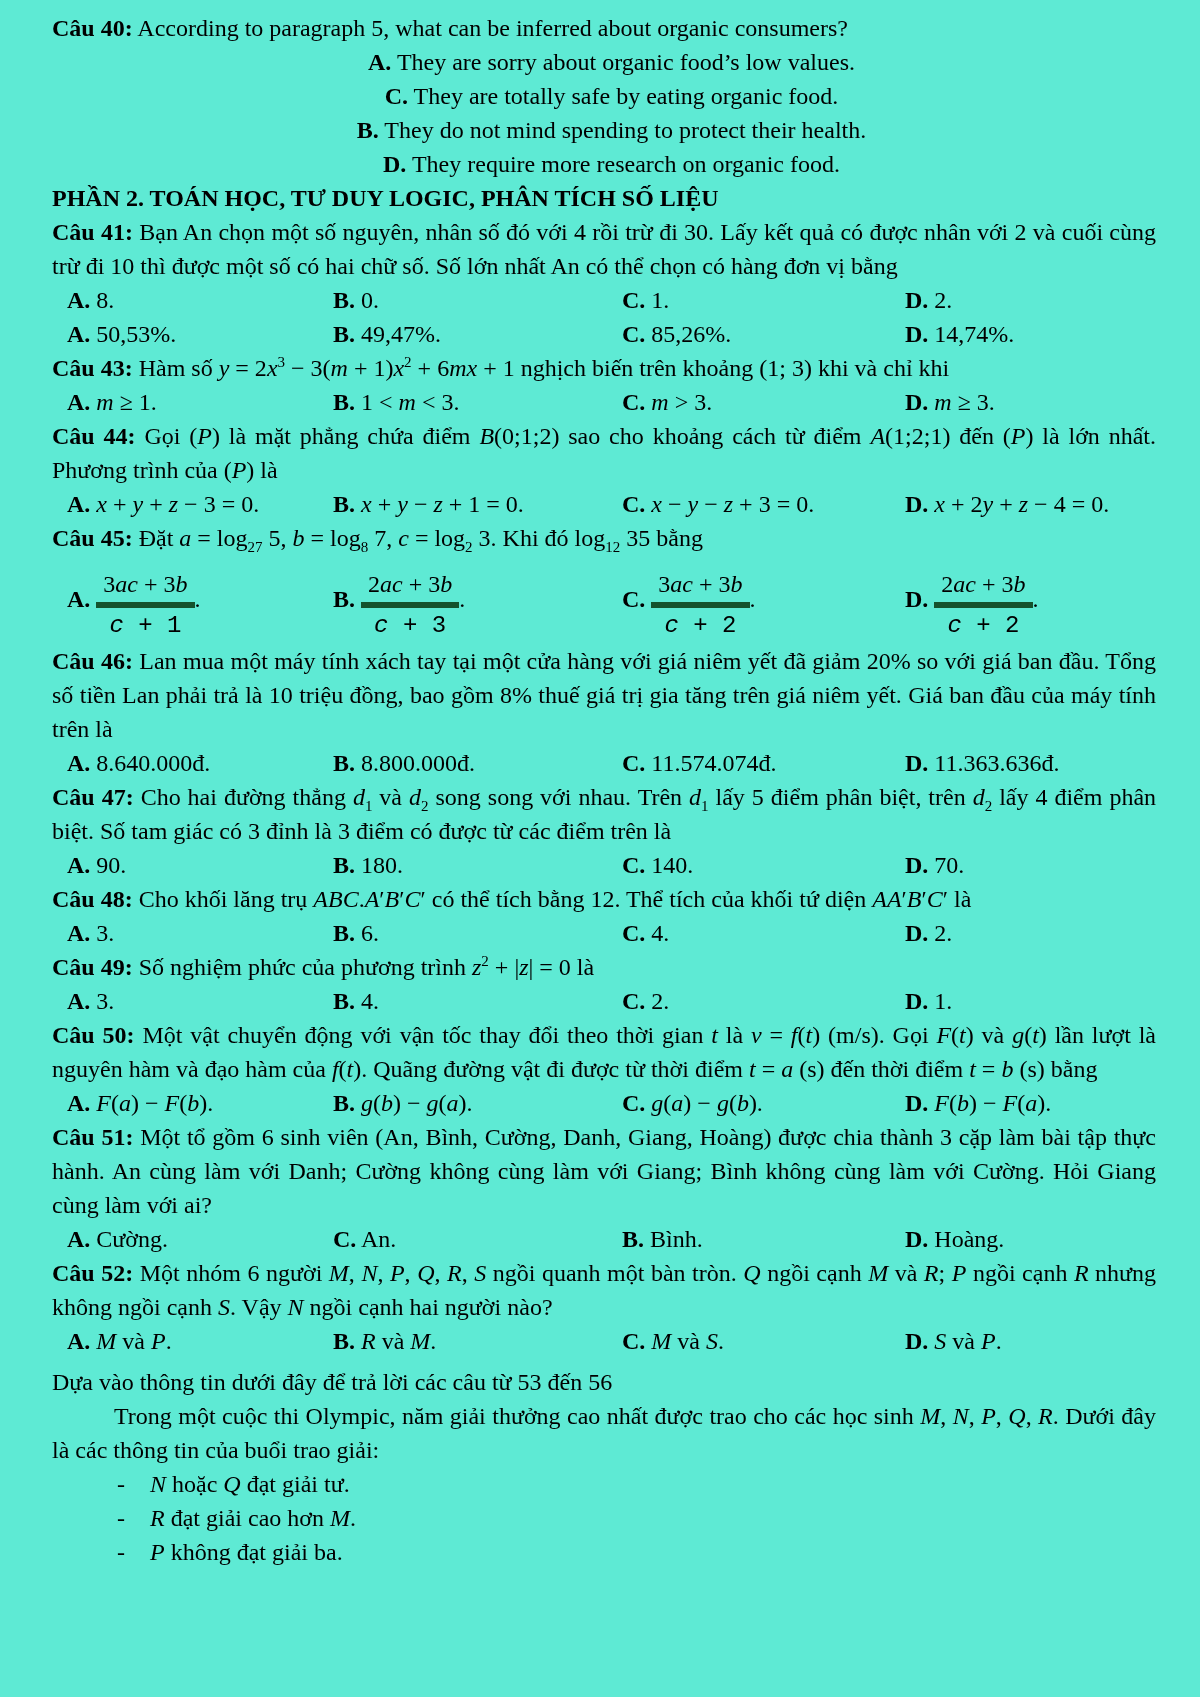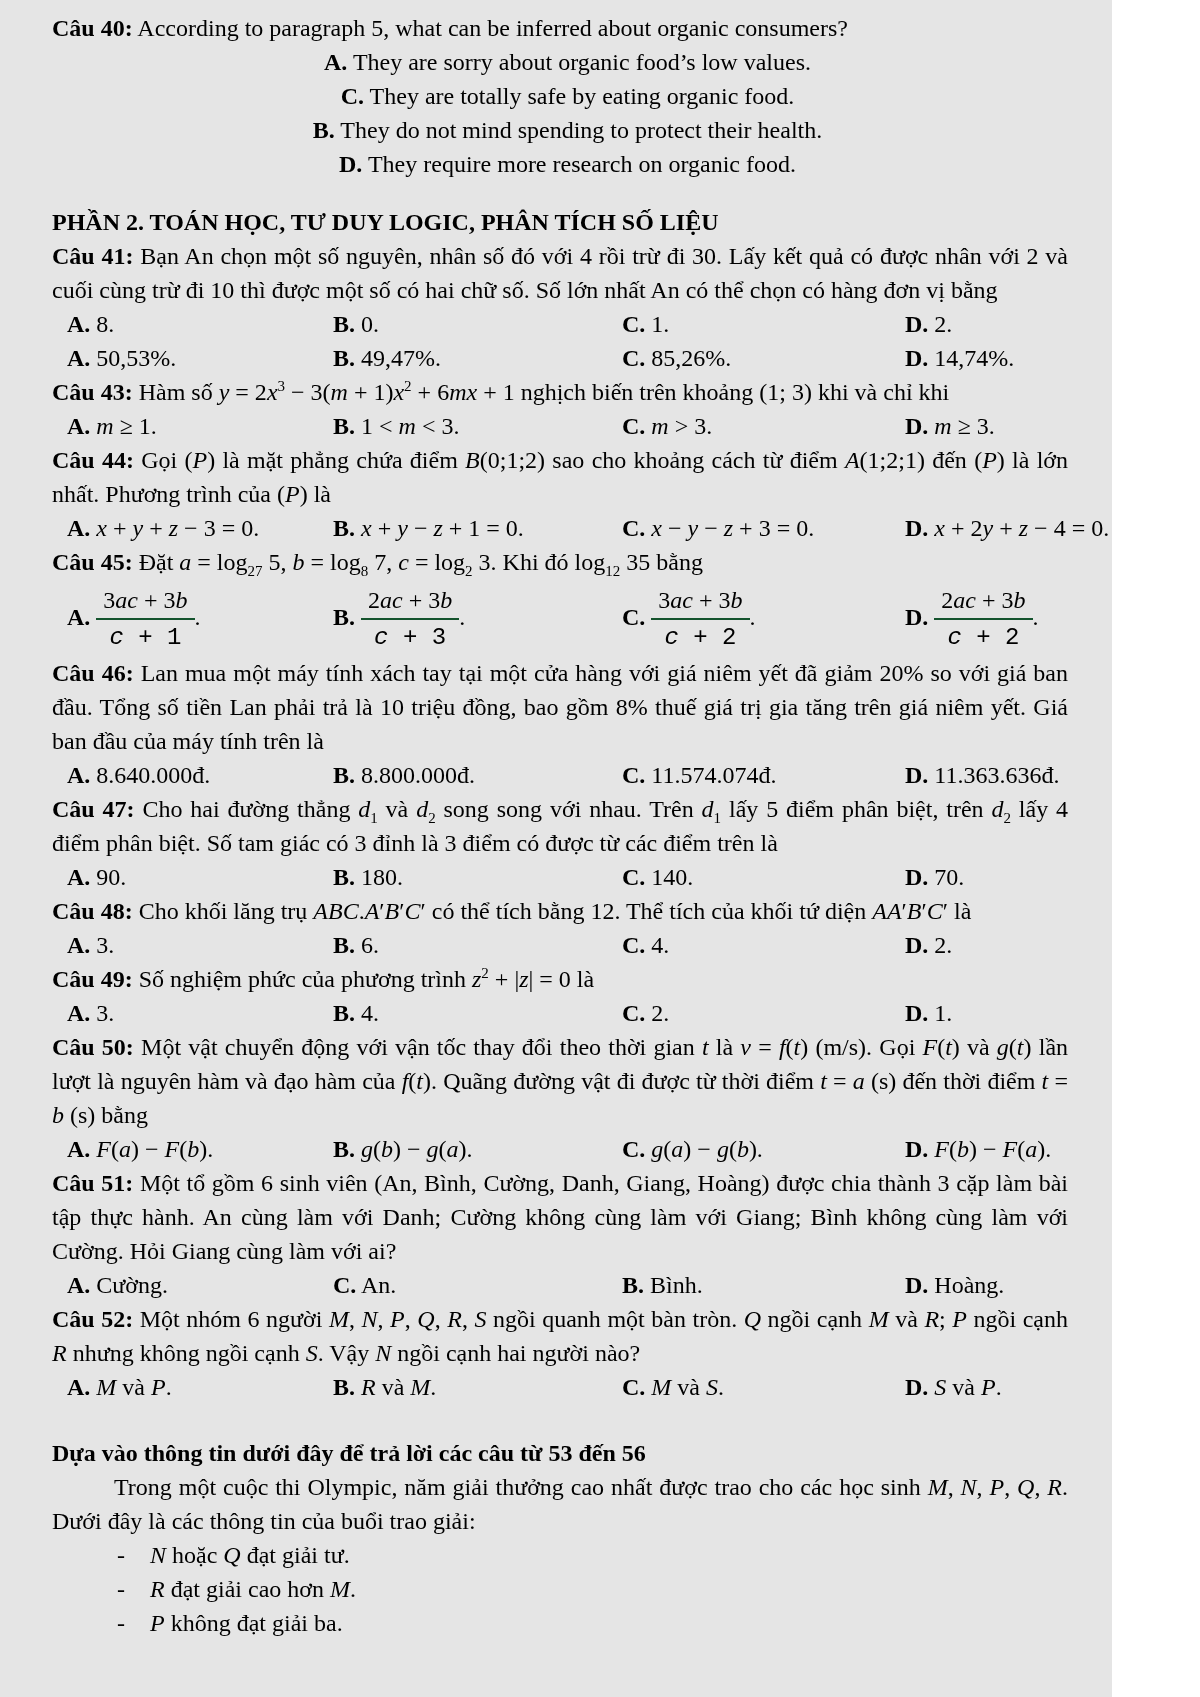--- a/index.html
+++ b/index.html
@@ -4,44 +4,44 @@
 <style>
   * { box-sizing: border-box; }
   html, body { margin: 0; padding: 0; background: #ffffff; }
   body {
     color: #000;
     font-family: "Liberation Serif", "DejaVu Serif", serif;
     font-size: 24px;
     line-height: 34px;
   }
   .page {
-    width: 1112px;
+    width: 1200px;
     height: 1697px;
     padding: 11px 44px 0 52px;
     overflow: hidden;
-    background: #e5e5e5;
+    background: #5eead4;
   }
   .q { text-align: justify; }
   .qlabel { font-weight: 700; }
   .ok { font-weight: 700; }
   .optstack { padding-left: 15px; text-align: center; }
   .opts4 {
     display: grid;
     grid-template-columns: 266px 289px 283px 1fr;
     padding-left: 15px;
   }
   .opt { white-space: nowrap; }
-  .part-header { font-weight: 700; margin-top: 24px; }
+  .part-header { font-weight: 700; }
   sup { font-size: 15px; line-height: 0; }
   sub { font-size: 15px; line-height: 0; }
   .opts4--frac { align-items: center; margin: 5px 0 2px; }
   .frac { display: inline-block; vertical-align: middle; text-align: center; }
-  .frac .num { display: block; line-height: 31px; padding: 1px 7px 2px; border-bottom: 2px solid #14532d; }
+  .frac .num { display: block; line-height: 31px; padding: 1px 7px 2px; border-bottom: 6px solid #14532d; margin-top: 8px; }
   .frac .den { display: block; line-height: 31px; padding: 2px 7px 1px; font-family: Liberation Mono, monospace; }
-  .info-header { font-weight: 700; margin-top: 32px; }
+  .info-header { font-weight: 400; margin-top: 7px; }
   .info-intro { text-indent: 62px; text-align: justify; }
   .bullet { display: flex; padding-left: 65px; }
   .bullet .dash { flex: 0 0 33px; }
 </style>
 </head>
 <body>
 
 <div class="page">
 
   <div class="q">

